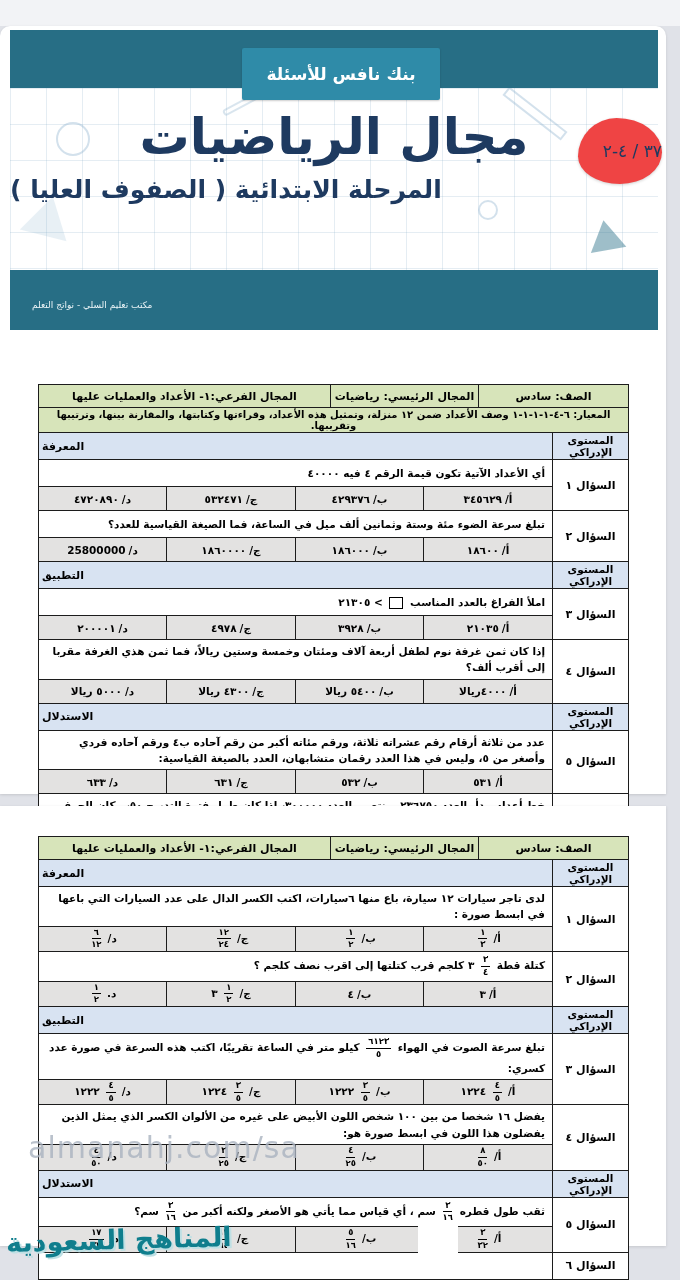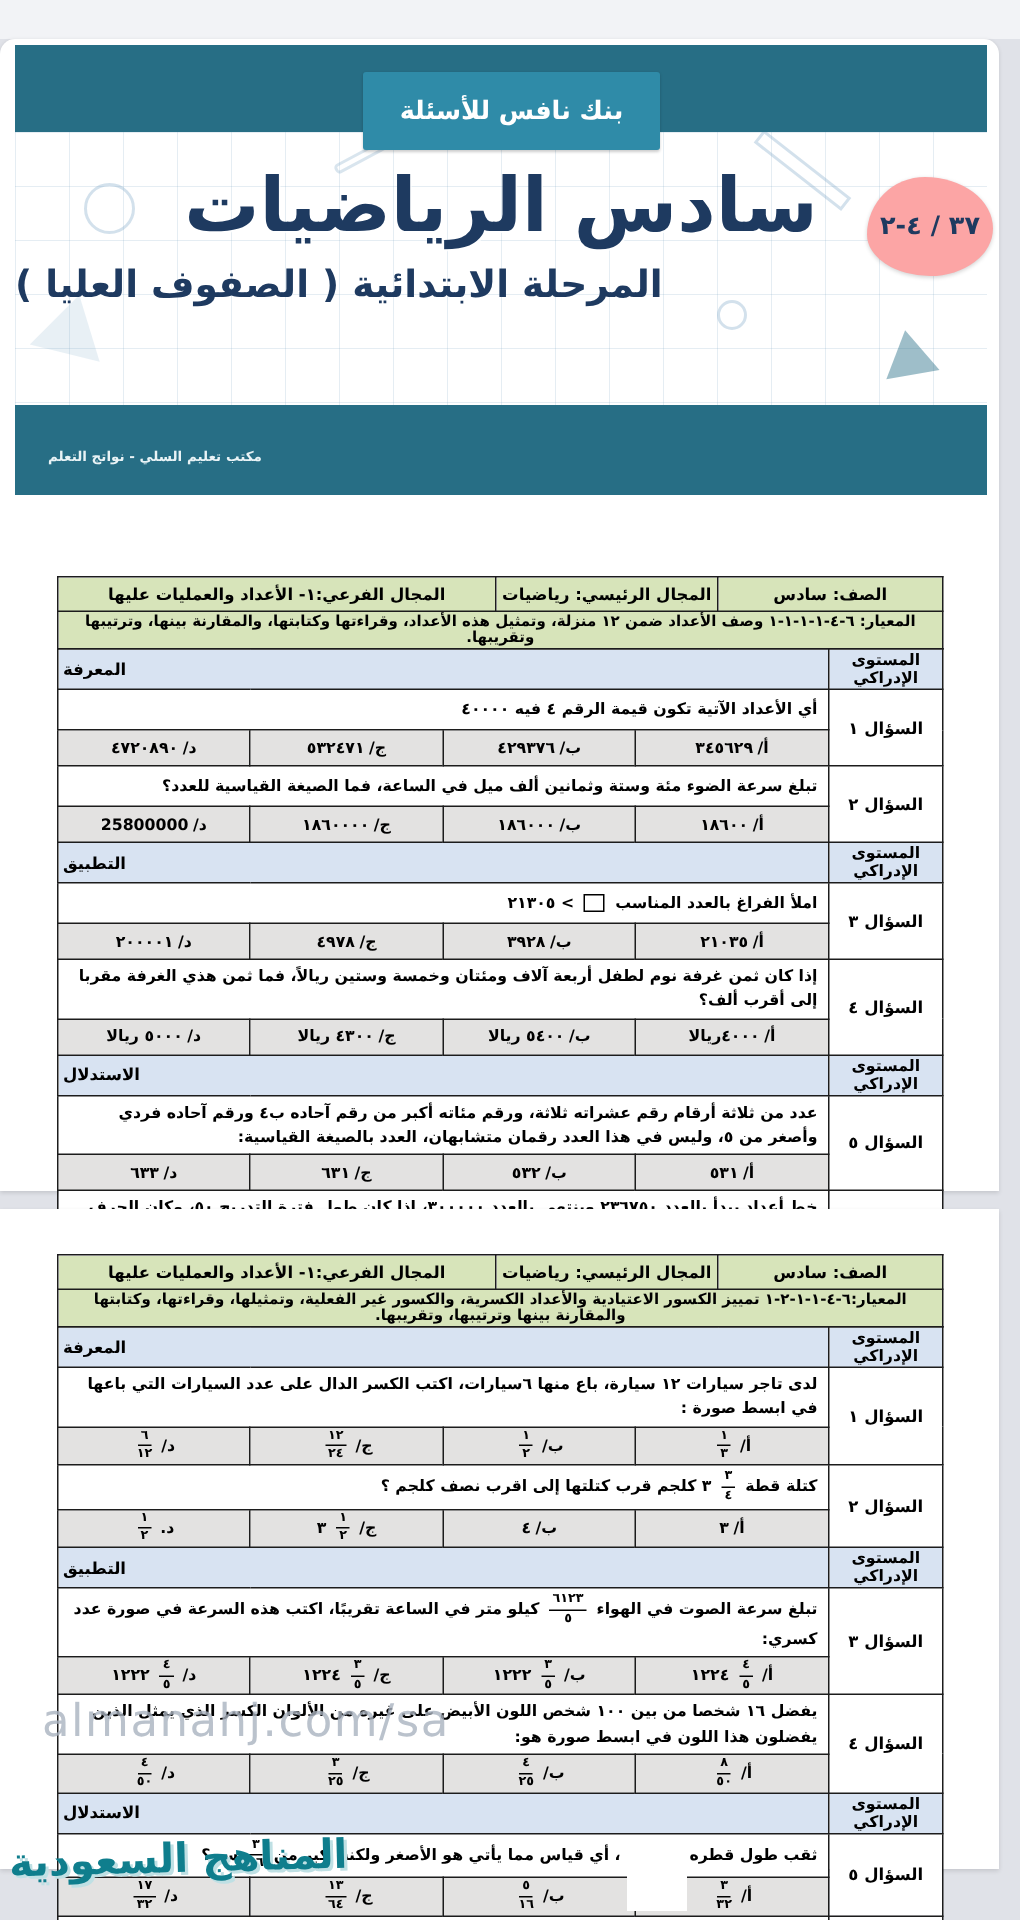--- a/index.html
+++ b/index.html
@@ -31,36 +31,36 @@
       #fff;
   }
   .bar-bottom{position:relative;height:60px;background:var(--teal_dark)}
   .tag{
     position:absolute;left:232px;top:18px;width:198px;height:52px;
     background:var(--teal_tag);color:#fff;font-size:17px;font-weight:bold;
     display:flex;align-items:center;justify-content:center;border-radius:2px;
     box-shadow:0 1px 2px rgba(0,0,0,.2);z-index:3;
   }
   .badge{
-    position:absolute;right:4px;top:92px;width:84px;height:66px;background:#fca5a5;
+    position:absolute;right:4px;top:92px;width:84px;height:66px;background:#ef4444;
     border-radius:46% 54% 50% 50% / 58% 52% 48% 42%;
-    display:flex;align-items:center;justify-content:center;
+    display:flex;align-items:center;
     box-shadow:0 1px 3px rgba(0,0,0,.18);z-index:4;
-    color:var(--navy);font-weight:bold;font-size:17px;
+    color:var(--navy);font-weight:normal;font-size:17px;
   }
   .banner-title{
     text-align:center;margin-top:22px;font-size:50px;line-height:1.1;
     font-weight:bold;color:var(--navy);text-shadow:1px 1px 0 rgba(255,255,255,.8);
     position:relative;z-index:2;
   }
   .banner-subtitle{
     text-align:left;margin-top:10px;font-size:25px;font-weight:bold;color:var(--navy);
     position:relative;z-index:2;
   }
-  .footer-text{position:absolute;left:22px;bottom:20px;font-size:9px;color:#e9f3f6;font-weight:bold;direction:rtl}
+  .footer-text{position:absolute;left:22px;bottom:20px;font-size:9px;color:#e9f3f6;font-weight:normal;direction:rtl}
   .doodle{position:absolute;z-index:1}
   .d-circle{width:34px;height:34px;border:2px solid rgba(130,170,200,.35);border-radius:50%}
   .d-tri{width:0;height:0;border-left:24px solid transparent;border-right:24px solid transparent;border-bottom:40px solid rgba(130,170,200,.18)}
   .d-tri2{width:0;height:0;border-left:18px solid transparent;border-right:18px solid transparent;border-bottom:30px solid rgba(40,110,135,.45)}
   .d-ruler{width:74px;height:11px;border:2px solid rgba(130,170,200,.35);transform:rotate(38deg)}
   .d-pencil{width:60px;height:7px;border:2px solid rgba(130,170,200,.30);transform:rotate(-28deg);border-radius:3px}
 
   
   .tbl{position:absolute;left:37px;width:592px}
   #tbl1{top:358px}
@@ -101,21 +101,21 @@
 <div class="page" id="page1">
   <div class="banner">
     <div class="bar-top"></div>
     <div class="pattern">
       <div class="doodle d-circle" style="left:46px;top:34px"></div>
       <div class="doodle d-tri" style="left:14px;top:108px;transform:rotate(14deg)"></div>
       <div class="doodle d-ruler" style="right:86px;top:20px"></div>
       <div class="doodle d-pencil" style="left:210px;top:8px"></div>
       <div class="doodle d-circle" style="right:160px;top:112px;width:20px;height:20px"></div>
       <div class="doodle d-tri2" style="right:34px;top:132px;transform:rotate(-10deg)"></div>
-      <div class="banner-title">سادس الرياضيات</div>
+      <div class="banner-title">مجال الرياضيات</div>
       <div class="banner-subtitle">المرحلة الابتدائية ( الصفوف العليا )</div>
     </div>
     <div class="bar-bottom">
       <span class="footer-text">مكتب تعليم السلي - نواتج التعلم</span>
     </div>
     <div class="tag">بنك نافس للأسئلة</div>
   </div>
   <div class="badge">
     <span dir="ltr">٣٧ / ٤-٢</span>
   </div>
@@ -220,23 +220,20 @@
 
 <div class="page" id="page2">
   <div class="tbl" id="tbl2">
       <table class="meta-t">
         <tbody>
           <tr>
             <td class="meta-cell" style="width: 150px;">الصف: سادس</td>
             <td class="meta-cell" style="width: 148px;">المجال الرئيسي: رياضيات</td>
             <td class="meta-cell" style="width: 292px;">المجال الفرعي:١- الأعداد والعمليات عليها</td>
           </tr>
-          <tr>
-            <td class="std-cell" colspan="3">المعيار:٦-٤-١-١-٢-١ تمييز الكسور الاعتيادية والأعداد الكسرية، والكسور غير الفعلية، وتمثيلها، وقراءتها، وكتابتها والمقارنة بينها وترتيبها، وتقريبها.</td>
-          </tr>
         </tbody>
       </table>
       <table class="main-t">
         <colgroup>
           <col style="width: 76px;">
           <col style="width: 129px;">
           <col style="width: 128px;">
           <col style="width: 129px;">
           <col style="width: 128px;">
         </colgroup>

